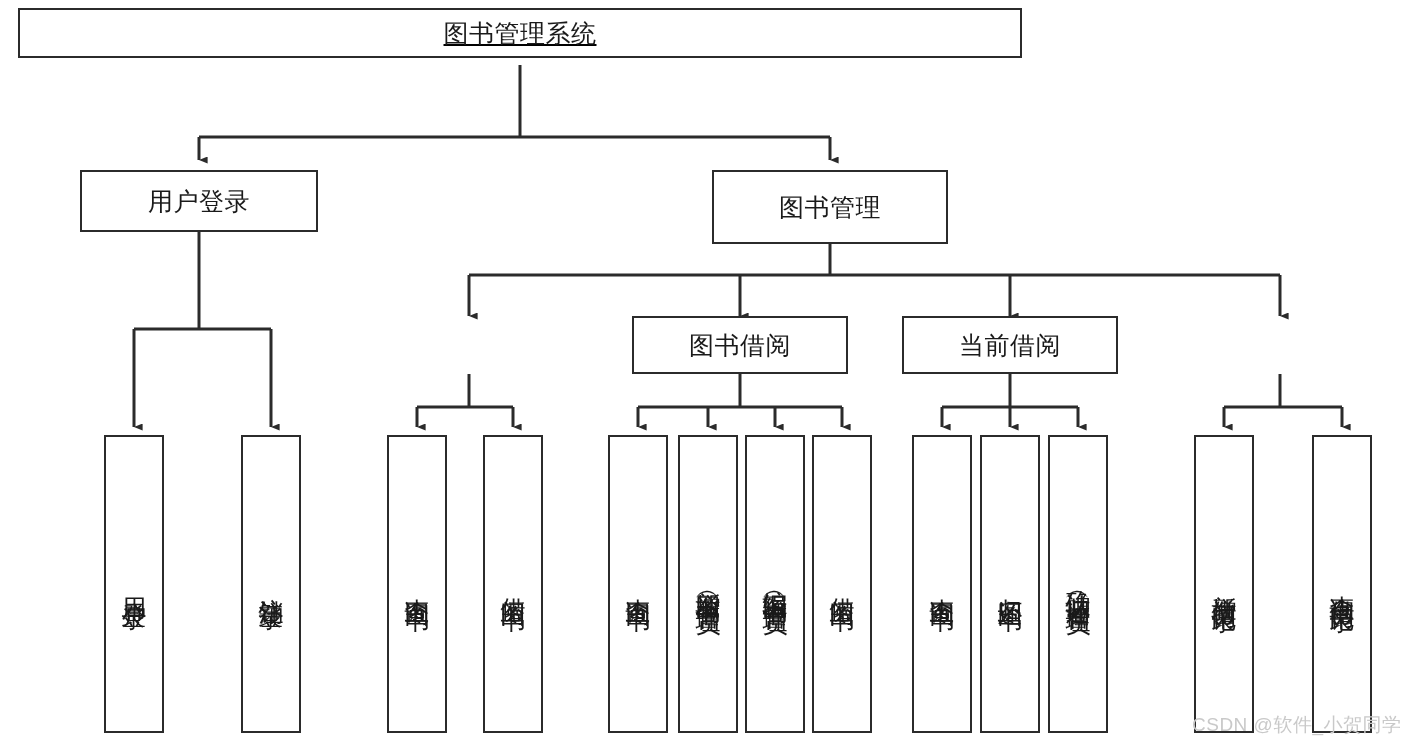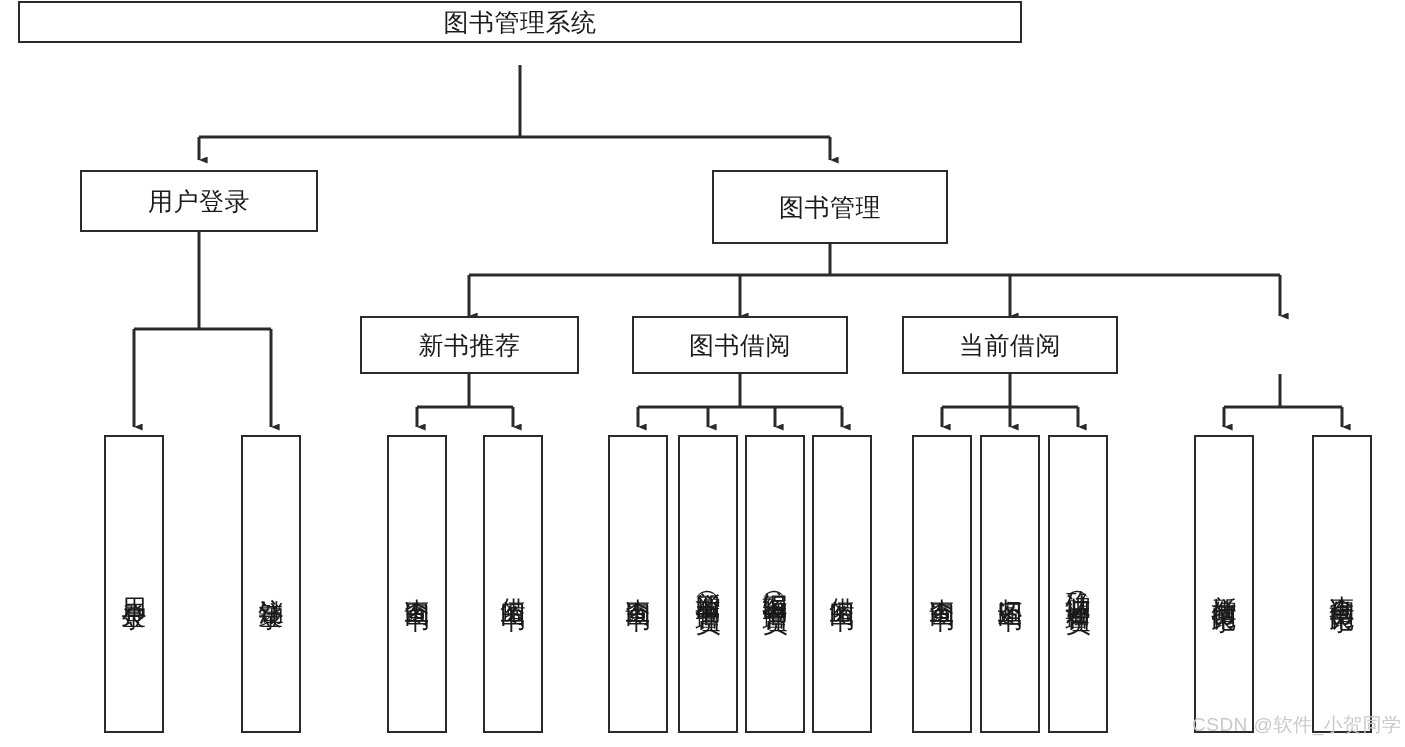--- a/index.html
+++ b/index.html
@@ -125,35 +125,32 @@
       <path d="M 1010 407 L 1010 427" marker-end="url(#arrowhead)"></path>
       <path d="M 1078 407 L 1078 427" marker-end="url(#arrowhead)"></path>
 
       <path d="M 1280 374 L 1280 407"></path>
       <path d="M 1224 407 L 1342 407"></path>
       <path d="M 1224 407 L 1224 427" marker-end="url(#arrowhead)"></path>
       <path d="M 1342 407 L 1342 427" marker-end="url(#arrowhead)"></path>
     </g>
   </svg>
 
-  <div class="node-box root" style="left:18px; top:1px; width:1004px; height:42px;">
+  <div class="node-box root" style="left:18px; top:8px; width:1004px; height:50px;text-decoration:underline;">
     <span class="node-label">图书管理系统</span>
   </div>
 
   <div class="node-box horizontal" style="left:80px; top:170px; width:238px; height:62px;">
     <span class="node-label">用户登录</span>
   </div>
 
   <div class="node-box horizontal" style="left:712px; top:170px; width:236px; height:74px;">
     <span class="node-label">图书管理</span>
   </div>
 
-  <div class="node-box horizontal" style="left:360px; top:316px; width:219px; height:58px;">
-    <span class="node-label">新书推荐</span>
-  </div>
 
   <div class="node-box horizontal" style="left:632px; top:316px; width:216px; height:58px;">
     <span class="node-label">图书借阅</span>
   </div>
 
   <div class="node-box horizontal" style="left:902px; top:316px; width:216px; height:58px;">
     <span class="node-label">当前借阅</span>
   </div>
 
 

